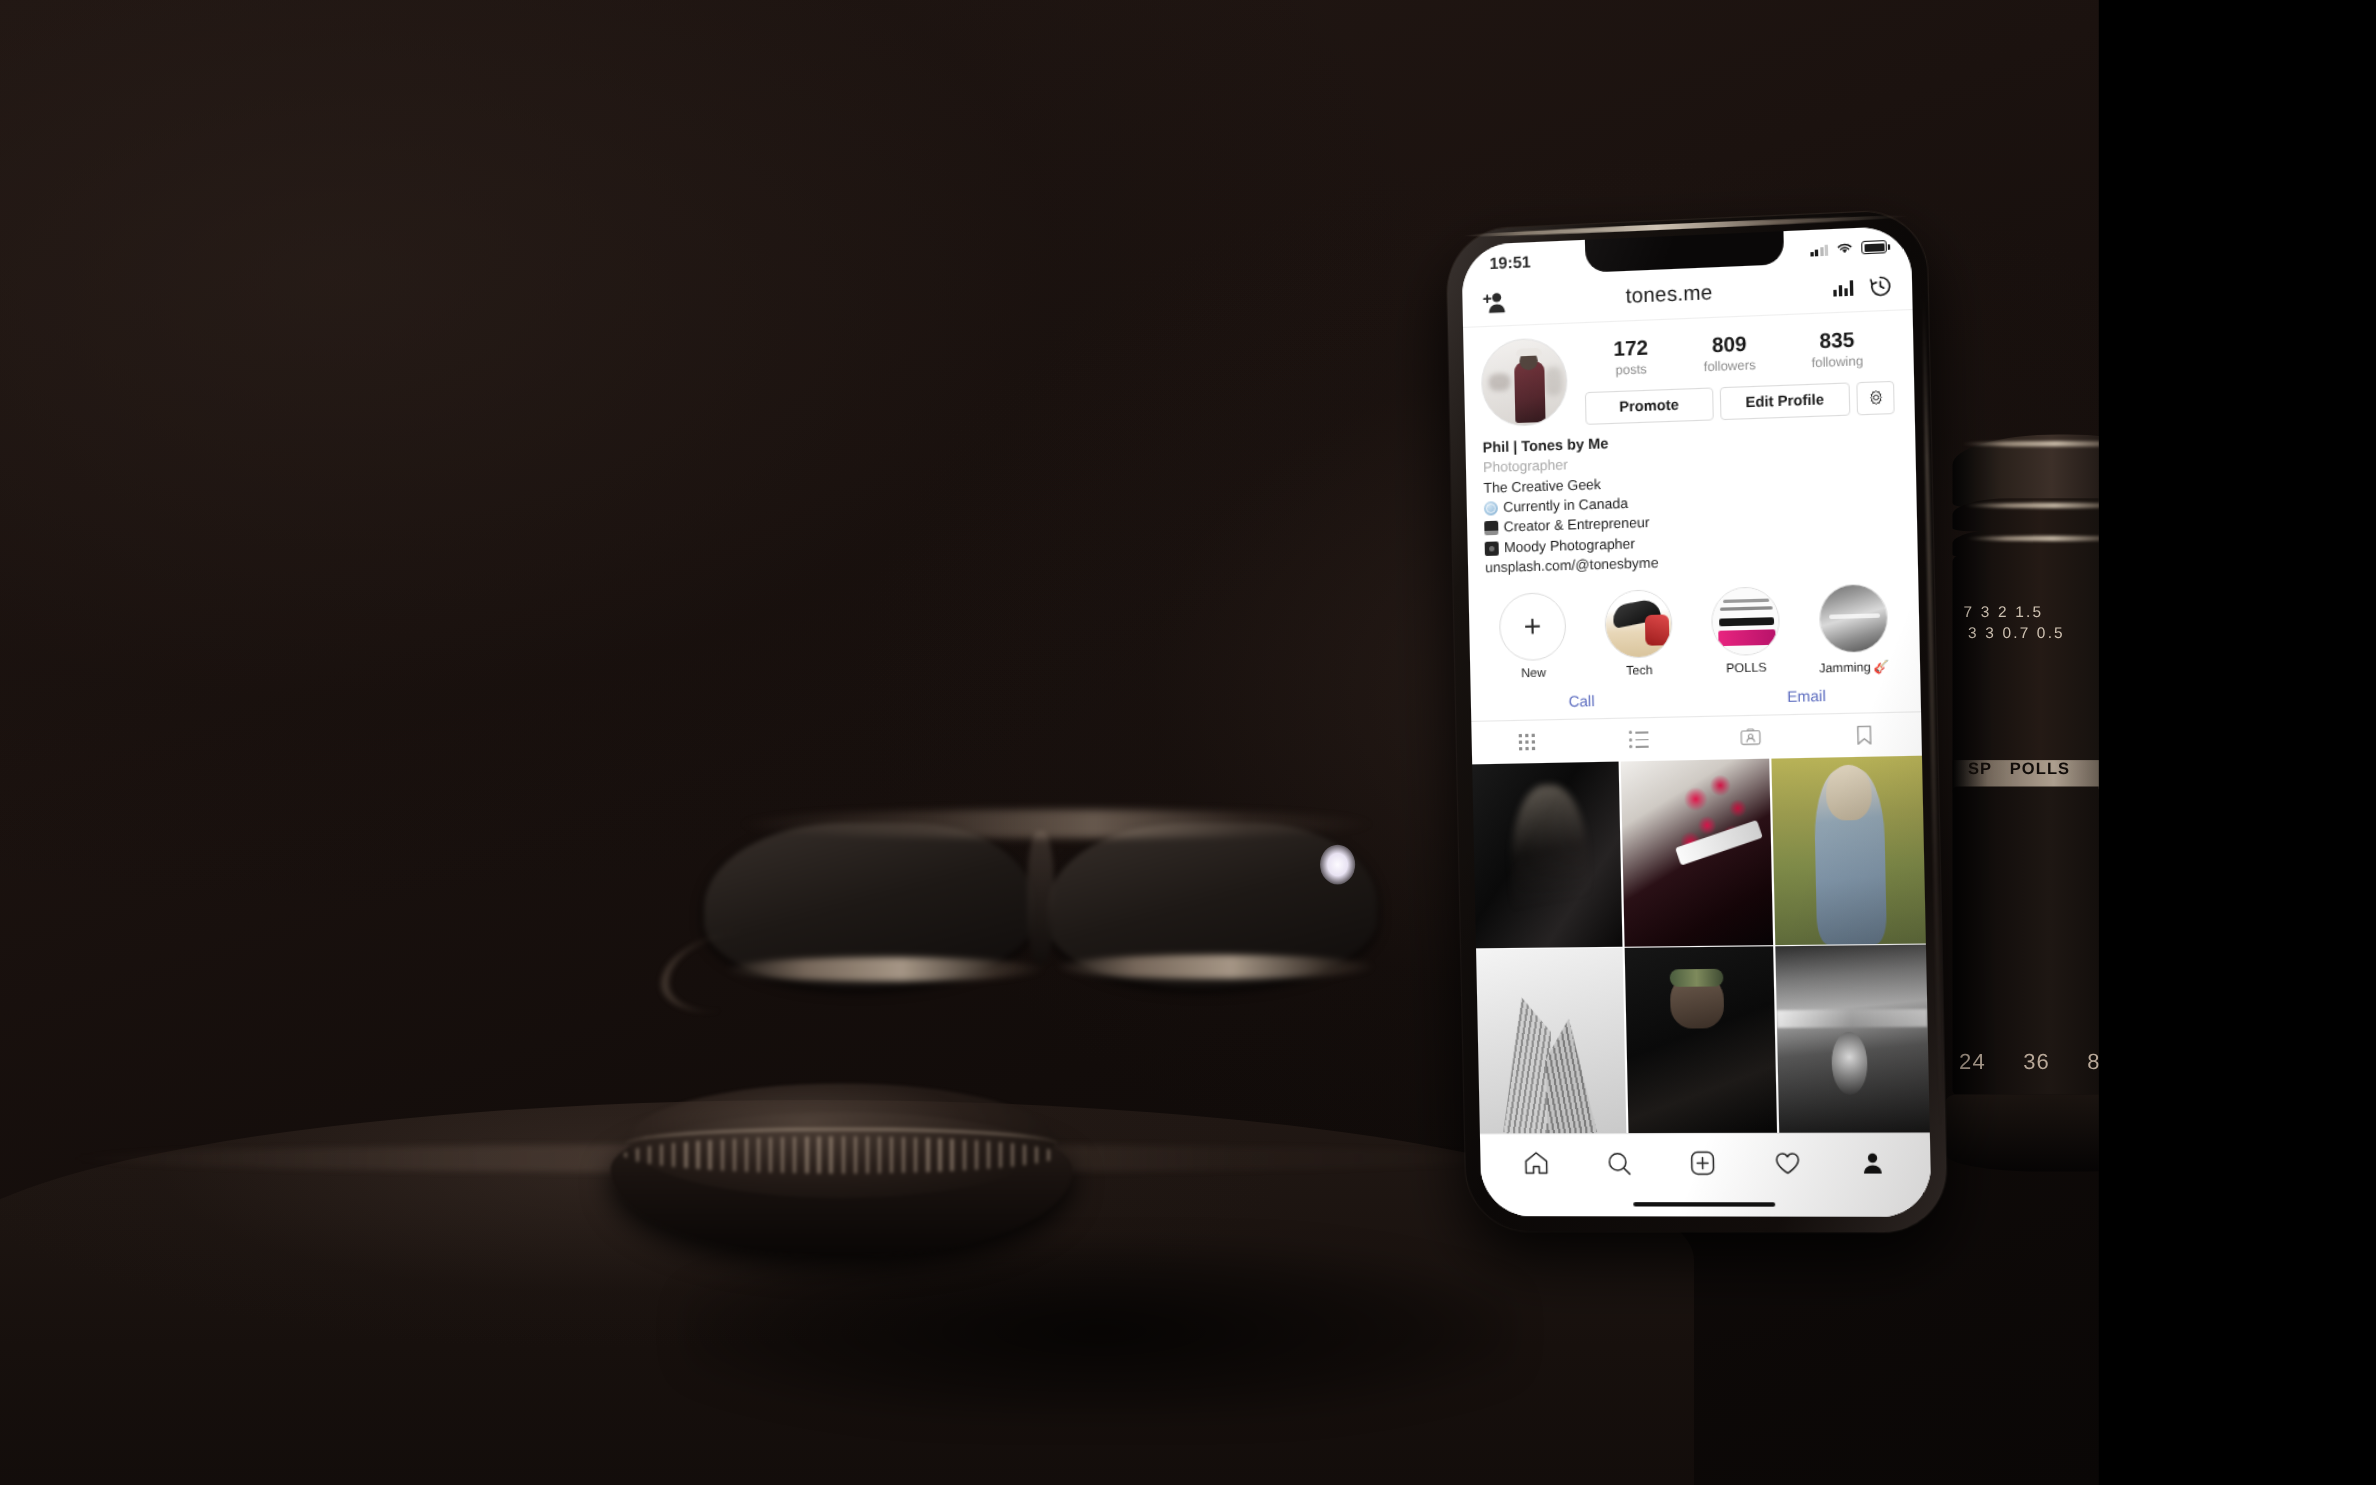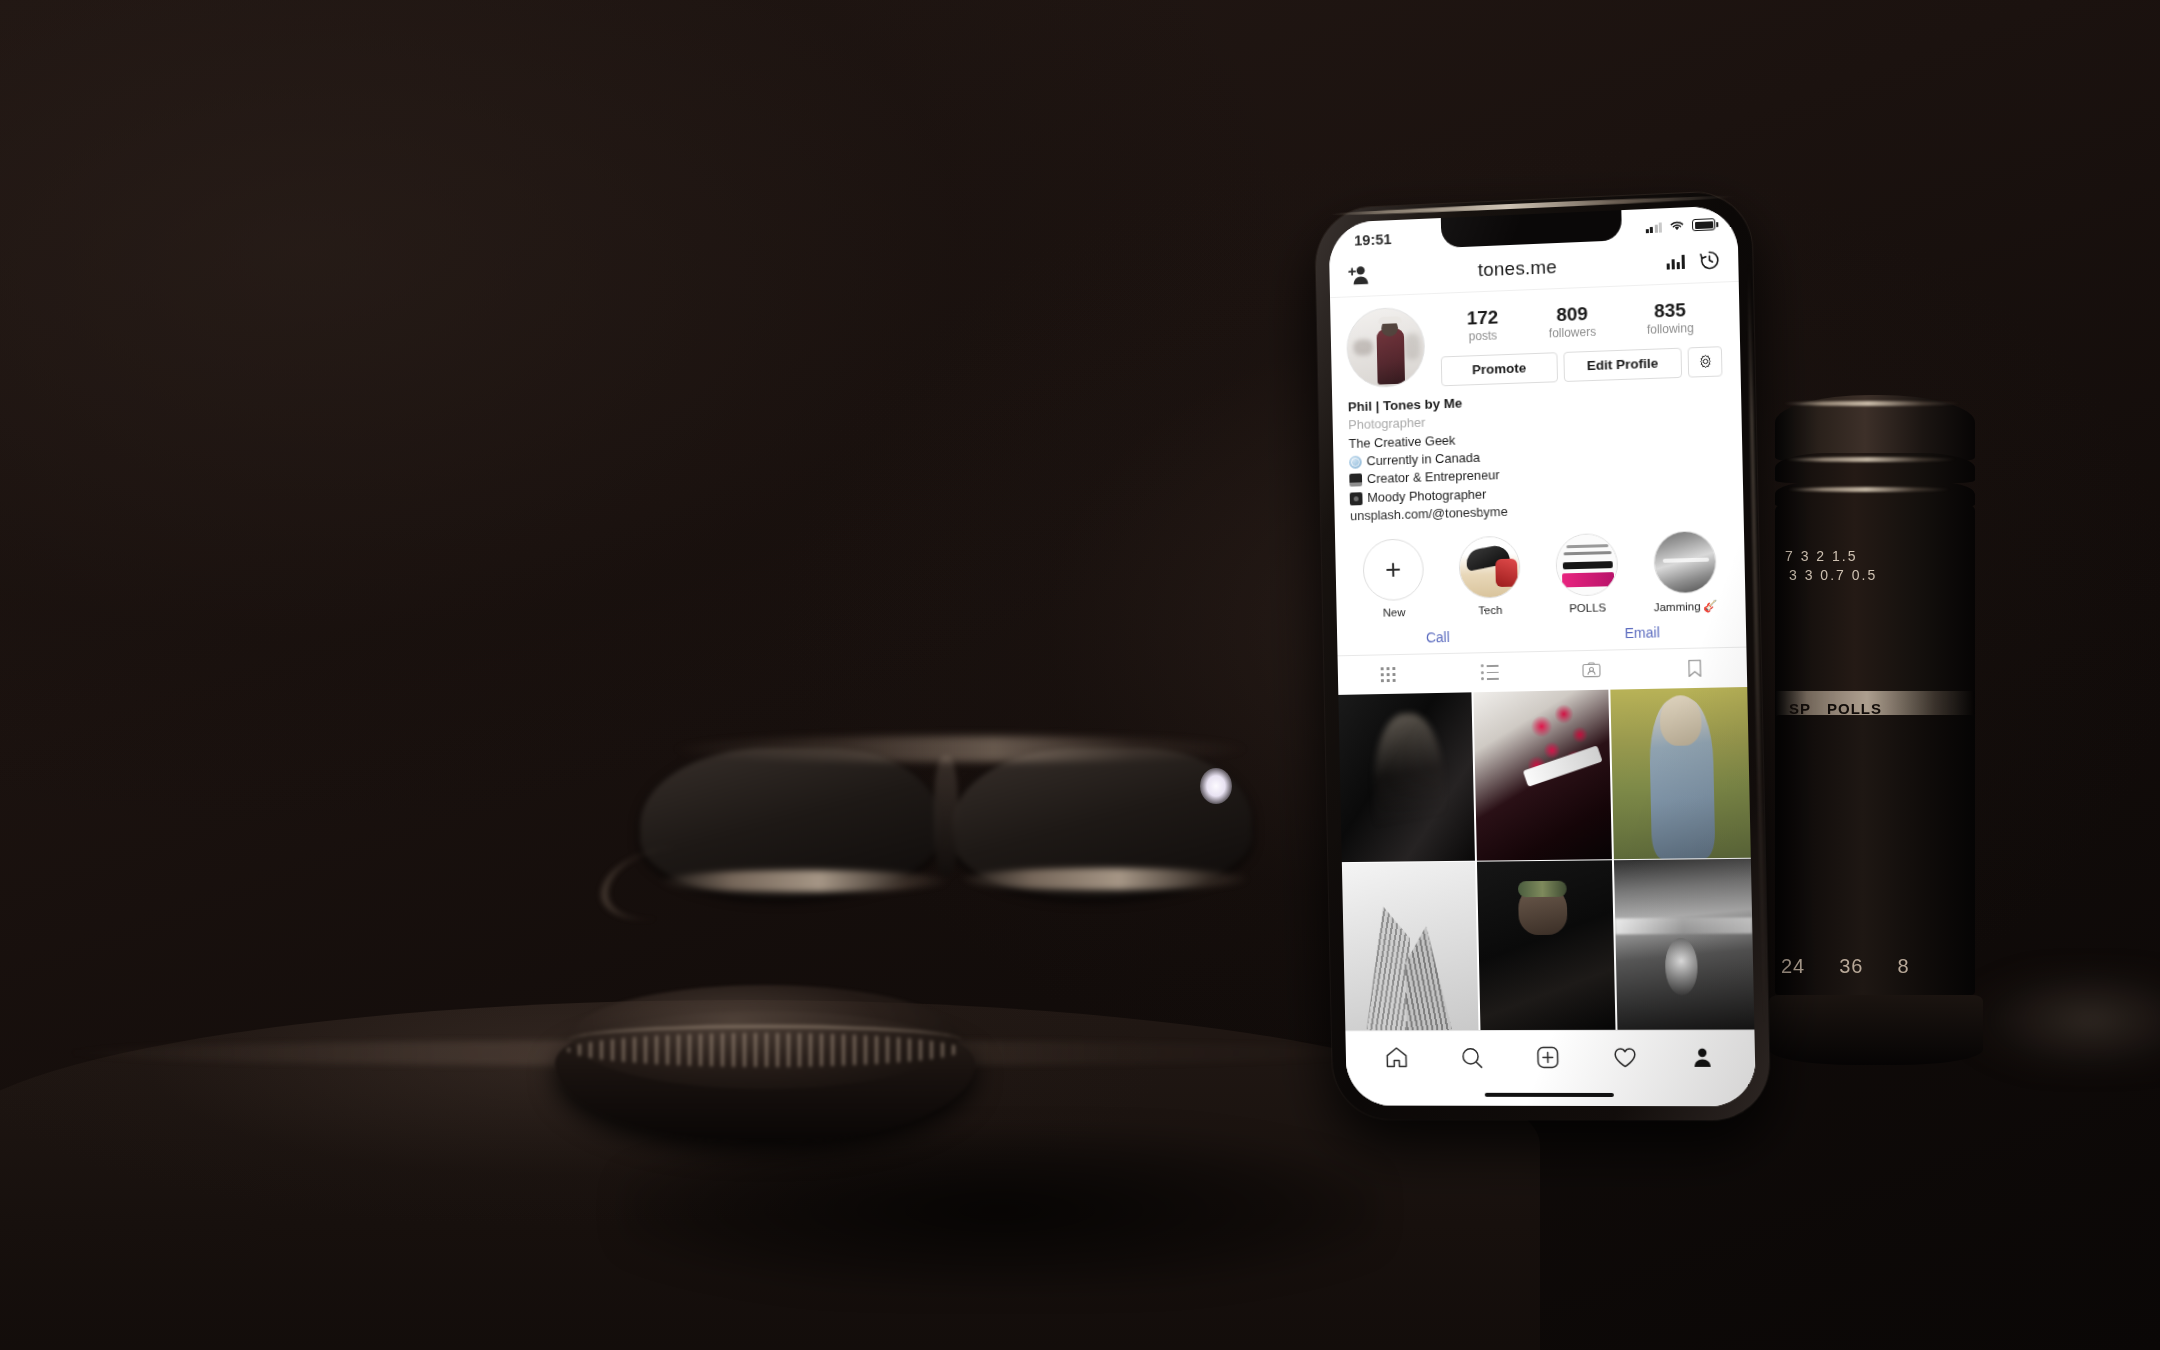--- a/index.html
+++ b/index.html
@@ -1,20 +1,20 @@
 <!DOCTYPE html>
 <html><head>
 <meta charset="utf-8">
 <style>
   * { margin:0; padding:0; box-sizing:border-box; }
   html,body { width:2160px; height:1350px; overflow:hidden; background:#000; }
   body { font-family:"Liberation Sans", sans-serif; }
 
   .scene {
-    position:relative; width:2160px; height:1350px;
+    position:relative; width:1908px; height:1350px;
     background:
       radial-gradient(ellipse 900px 620px at 1480px 620px, rgba(70,52,44,0.38) 0%, rgba(36,26,22,0.12) 48%, rgba(0,0,0,0) 78%),
       radial-gradient(ellipse 1200px 700px at 300px 250px, rgba(42,31,26,0.55) 0%, rgba(18,12,10,0.2) 55%, rgba(0,0,0,0) 85%),
       linear-gradient(160deg, #241915 0%, #1b120f 35%, #120c0a 65%, #0a0706 100%);
     overflow:hidden;
   }
 
   
   .table-top {
     position:absolute; left:-60px; top:1000px; width:1600px; height:560px;
@@ -106,21 +106,21 @@
   .cl-hood { top:0; height:66px; border-radius:48% 48% 6% 6% / 42% 42% 6% 6%;
     background:linear-gradient(90deg, #060505 0%, #2a211b 22%, #3d3029 45%, #1b1512 74%, #070505 100%); }
   .cl-hl { position:absolute; height:5px; border-radius:50%; filter:blur(1.3px);
     background:linear-gradient(90deg, rgba(0,0,0,0) 0%, rgba(214,196,174,0.62) 22%, rgba(236,222,200,0.78) 48%, rgba(150,130,112,0.34) 78%, rgba(0,0,0,0) 100%); }
   .cl-ring1 { top:58px; height:30px; border-radius:26% 26% 8% 8% / 50% 50% 10% 10%; }
   .cl-ring2 { top:86px; height:26px; border-radius:24% 24% 8% 8% / 50% 50% 10% 10%; }
   .cl-barrel { top:110px; height:220px; border-radius:6px; }
   .cl-band {
     position:absolute; left:0; top:296px; width:200px; height:26px;
     background:linear-gradient(90deg, rgba(0,0,0,0.2) 0%, rgba(190,172,152,0.58) 16%, rgba(222,206,186,0.74) 46%, rgba(120,106,92,0.40) 80%, rgba(0,0,0,0.25) 100%);
-    display:flex; align-items:flex-end; gap:16px; padding-left:14px; filter:blur(0.5px);
+    display:flex; align-items:flex-start; gap:16px; padding-left:14px; filter:blur(0.5px);
   }
   .cl-band span { color:#120d0a; font-size:15px; font-weight:700; letter-spacing:1px; }
   .cl-lower { top:320px; height:280px; border-radius:4px;
     background:linear-gradient(90deg, #040303 0%, #130e0c 20%, #1e1713 44%, #100c0a 74%, #050404 100%); }
   .cl-scale {
     position:absolute; left:10px; top:152px; width:180px;
     color:#cfc2b2; font-size:14px; letter-spacing:2px; line-height:1.35; filter:blur(0.4px);
   }
   .cl-scale .row2 { padding-left:4px; }
   .cl-zoom {

